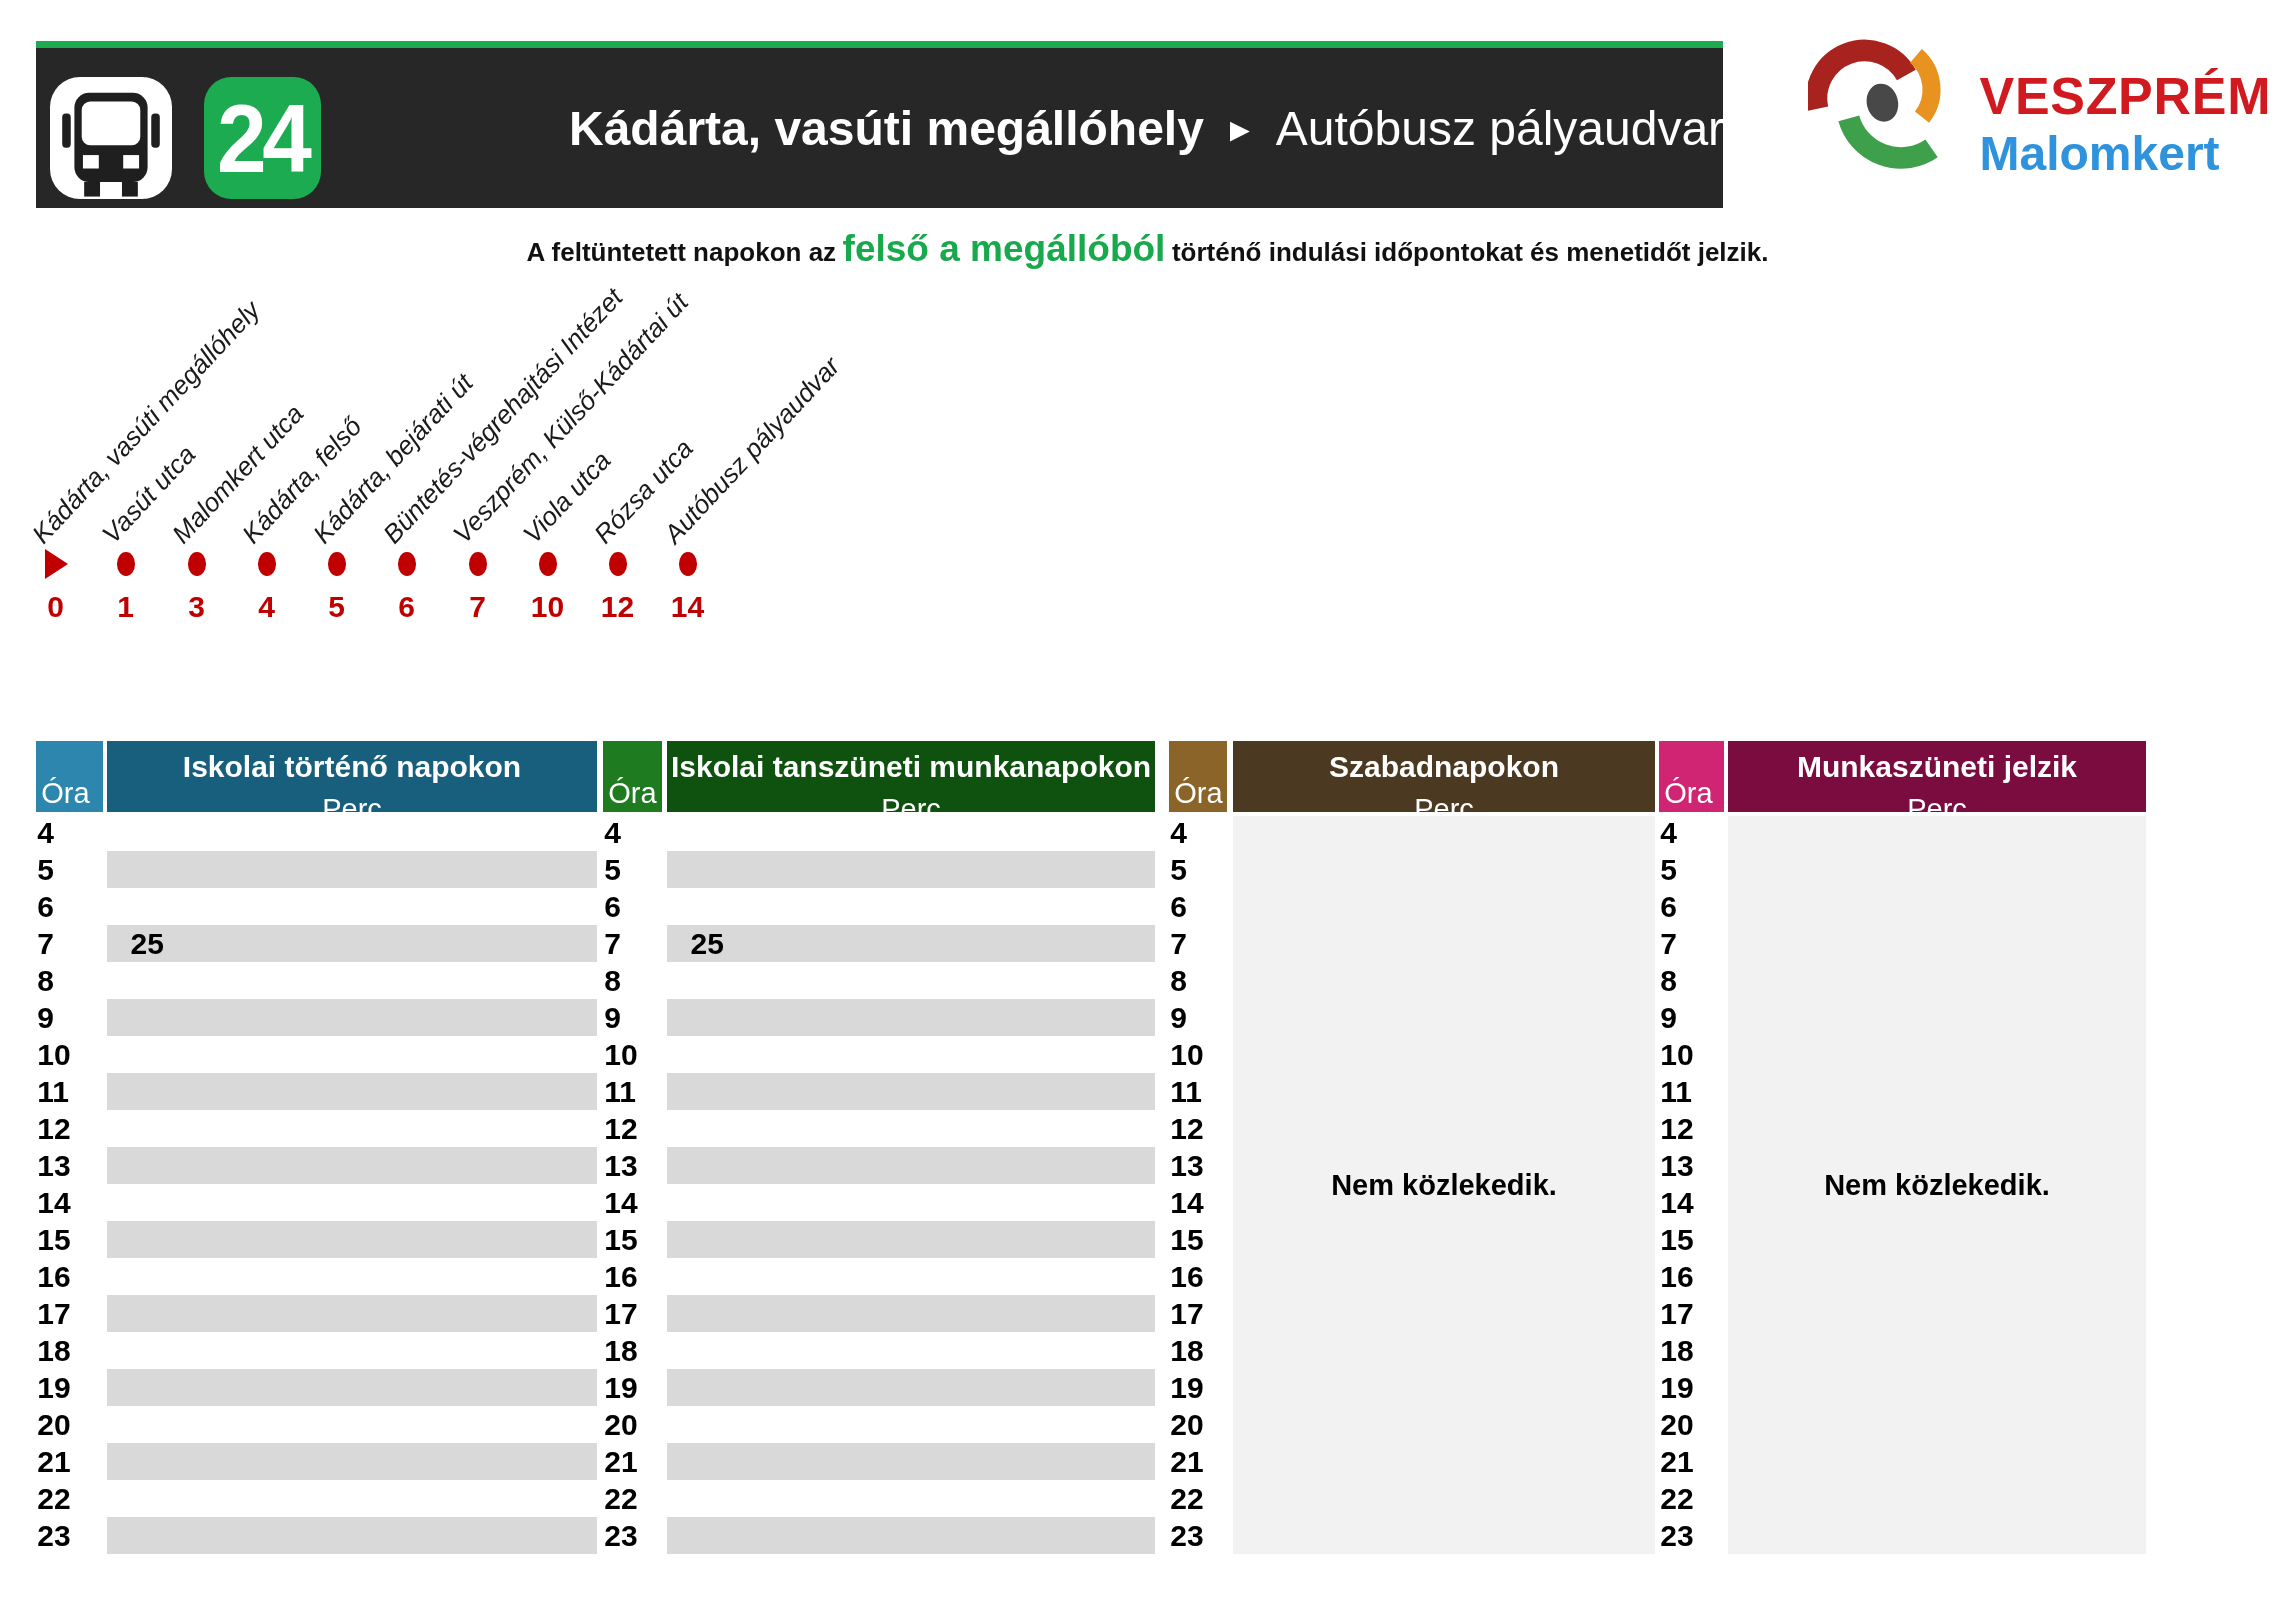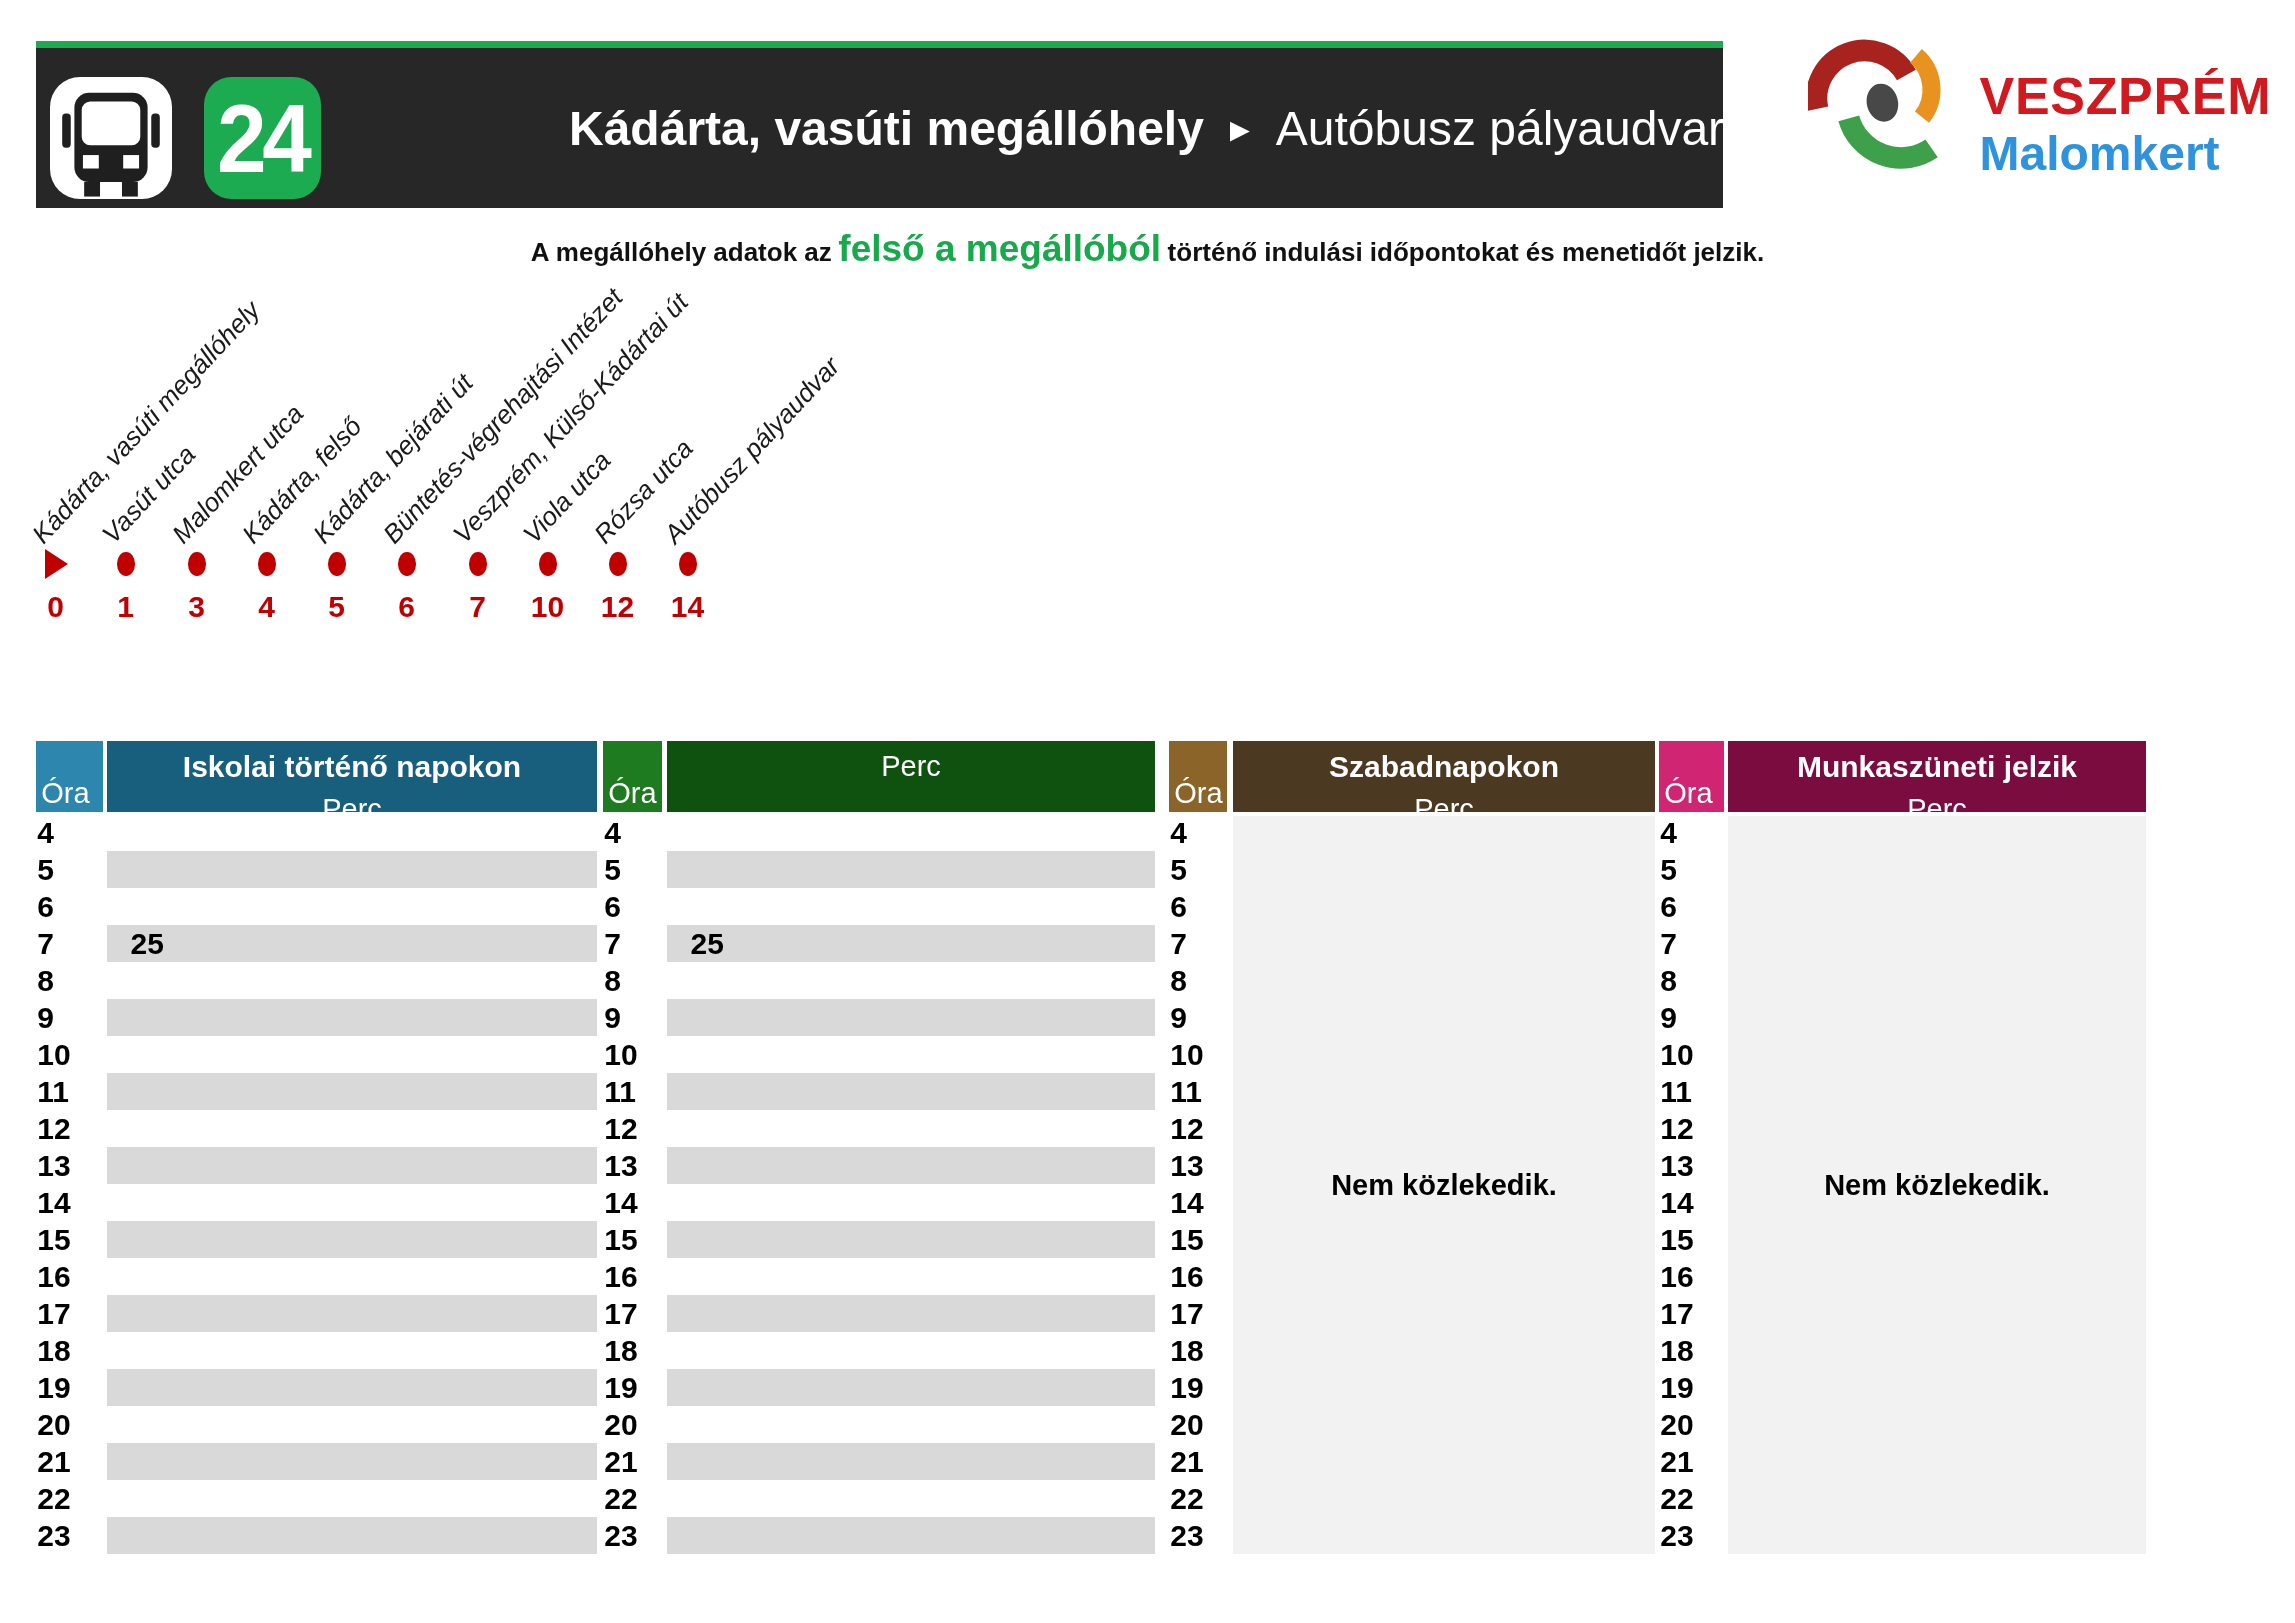--- a/index.html
+++ b/index.html
@@ -91,21 +91,21 @@
       <path d="M 90 12 A 37 37 0 0 1 95 63" stroke="#E8921F" stroke-width="15" fill="none"></path>
       <path d="M 34 64 A 45 45 0 0 0 103 89" stroke="#3FA04C" stroke-width="18" fill="none"></path>
       <ellipse cx="62" cy="51" rx="13" ry="16" fill="#484848" transform="rotate(-14 62 51)"></ellipse>
     </svg>
     <div class="logo-text">
       <div class="l1">VESZPRÉM</div>
       <div class="l2">Malomkert</div>
     </div>
   </div>
 
-  <div class="subtitle"><span>A megállóhely adatok az</span><span class="hl">felső a megállóból</span><span>történő indulási időpontokat és menetidőt jelzik.</span></div>
+  <div class="subtitle"><span>A feltüntetett napokon az</span><span class="hl">felső a megállóból</span><span>történő indulási időpontokat és menetidőt jelzik.</span></div>
 
   <div id="route-diagram">
       <div class="stop-label" style="left: 48px; top: 520px;">Kádárta, vasúti megállóhely</div>
       <div class="stop-tri" style="left: 45px; top: 549px;"></div>
       <div class="stop-num" style="left: 26px; top: 590px;">0</div>
       <div class="stop-label" style="left: 118px; top: 520px;">Vasút utca</div>
       <div class="stop-dot" style="left: 117px; top: 552px;"></div>
       <div class="stop-num" style="left: 96px; top: 590px;">1</div>
       <div class="stop-label" style="left: 188px; top: 520px;">Malomkert utca</div>
       <div class="stop-dot" style="left: 188px; top: 552px;"></div>
@@ -172,20 +172,21 @@
         <div class="tt-hour" style="left: 0px; top: 702px; width: 67px; height: 37px; line-height: 37px;">21</div>
         <div class="tt-hour" style="left: 0px; top: 739px; width: 67px; height: 37px; line-height: 37px;">22</div>
         <div class="tt-stripe" style="left: 71px; top: 776px; width: 490px; height: 37px;"></div>
         <div class="tt-hour" style="left: 0px; top: 776px; width: 67px; height: 37px; line-height: 37px;">23</div>
       </div>
       <div class="tt" style="left: 603px; top: 741px; width: 552px; height: 819px;">
         <div class="tt-ora-head" style="left: 0px; width: 59px; height: 71px; background: rgb(30, 123, 31);">
           <span>Óra</span>
         </div>
         <div class="tt-head" style="left: 64px; width: 488px; height: 71px; background: rgb(15, 82, 15);">
+          <div class="tt-title">Iskolai tanszüneti munkanapokon</div>
           <div class="tt-perc">Perc</div>
         </div>
         <div class="tt-hour" style="left: 0px; top: 73px; width: 59px; height: 37px; line-height: 37px;">4</div>
         <div class="tt-stripe" style="left: 64px; top: 110px; width: 488px; height: 37px;"></div>
         <div class="tt-hour" style="left: 0px; top: 110px; width: 59px; height: 37px; line-height: 37px;">5</div>
         <div class="tt-hour" style="left: 0px; top: 147px; width: 59px; height: 37px; line-height: 37px;">6</div>
         <div class="tt-stripe" style="left: 64px; top: 184px; width: 488px; height: 37px;"></div>
         <div class="tt-hour" style="left: 0px; top: 184px; width: 59px; height: 37px; line-height: 37px;">7</div>
         <div class="tt-min" style="left: 64px; top: 184px; width: 465px; height: 37px; line-height: 37px;">25</div>
         <div class="tt-hour" style="left: 0px; top: 221px; width: 59px; height: 37px; line-height: 37px;">8</div>

